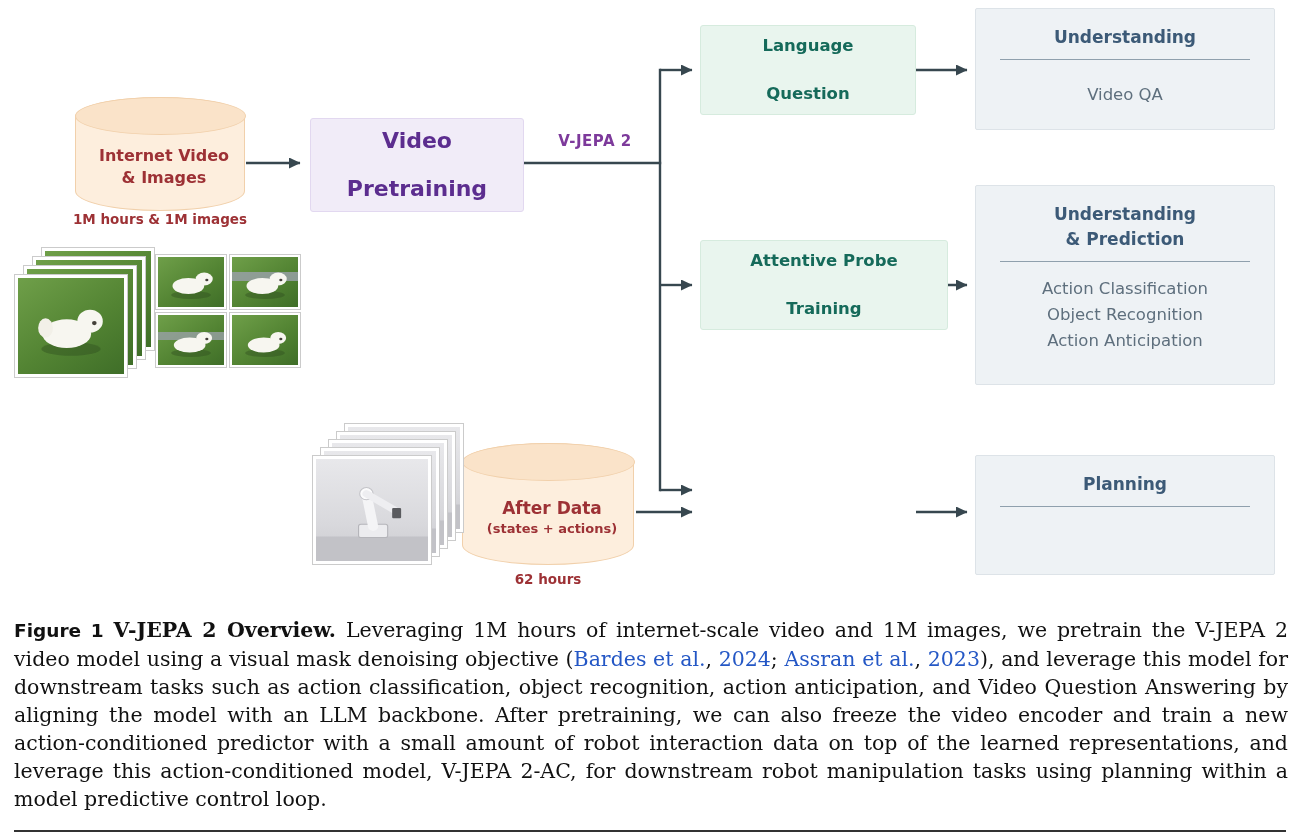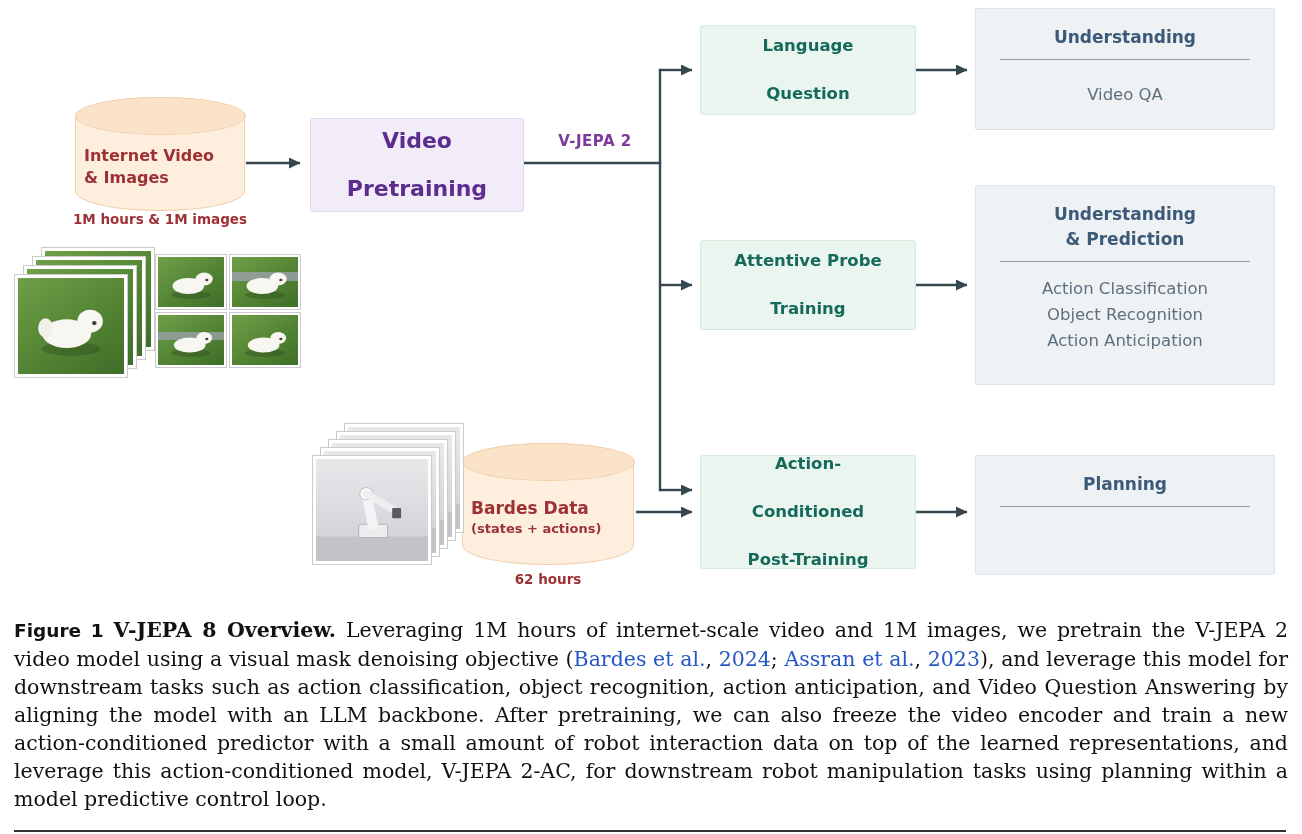--- a/index.html
+++ b/index.html
@@ -8,21 +8,21 @@
   .page { position: relative; width: 1302px; height: 834px; background: #fff; overflow: hidden; }
 
   .diagram { position: absolute; left: 0; top: 0; width: 1302px; height: 605px; }
   .arrows { position: absolute; left: 0; top: 0; }
 
   
   .cyl { position: absolute; background: #fdeedd; border: 1.5px solid #f1d0ab; border-radius: 50% / 20px; }
   .cyl-lid { position: absolute; left: -1.5px; top: -1.5px; right: -1.5px; height: 38px;
              border-radius: 50%; background: #fae3c9; border: 1.5px solid #f1d0ab; }
   .cyl-label { position: absolute; left: 0; right: 0; top: 34px; bottom: 8px;
-               display: flex; flex-direction: column; align-items: flex-start; justify-content: center;
+               display: flex; flex-direction: column; align-items: center; justify-content: center;
                color: #9d3135; font-weight: bold; text-align: center; padding-left: 8px; }
   .cyl-label .l1 { font-size: 16px; line-height: 22px; display: block; }
   .cyl-label .l2 { font-size: 16px; line-height: 22px; display: block; }
   .cyl-label .small { font-size: 13px; line-height: 19px; display: block; }
   .subnote { position: absolute; text-align: center; color: #9d3135; font-weight: bold; font-size: 13.5px; }
 
   
   .procbox { position: absolute; display: flex; flex-direction: column; align-items: center; justify-content: center;
              text-align: center; border-radius: 3px; gap: 24px; }
   .pretrain { background: #f1ecf8; border: 1px solid #e2d8f0; color: #5c2d8f; font-weight: bold;
@@ -193,28 +193,23 @@
       <span>Video</span>
       <span>Pretraining</span>
     </div>
 
     <div class="vjepa-tag" style="left:535px; top:132px; width:120px">V-JEPA 2</div>
 
     <div class="procbox stage" style="left:700px; top:25px; width:216px; height:90px">
       <span>Language</span>
       <span>Question</span>
     </div>
-    <div class="procbox stage" style="left:700px; top:240px; width:216px; height:90px">
+    <div class="procbox stage" style="left:700px; top:240px; width:248px; height:90px">
       <span>Attentive Probe</span>
       <span>Training</span>
-    </div>
-    <div class="procbox stage" style="left:700px; top:455px; width:216px; height:114px">
-      <span>Action-</span>
-      <span>Conditioned</span>
-      <span>Post-Training</span>
     </div>
 
     <div class="outcome" style="left:975px; top:8px; width:300px; height:122px">
       <div class="out-header">
         <span>Understanding</span>
       </div>
       <div class="out-rule"></div>
       <div class="out-items">
         <span>Video QA</span>
       </div>
@@ -299,28 +294,28 @@
             <line x1="45" y1="34" x2="70" y2="50" stroke="#eeeef1" stroke-width="7" stroke-linecap="round"></line>
             <rect x="68" y="48" width="8" height="10" rx="1" fill="#5a5b5f"></rect>
           </svg>
         </div>
       </div>
     </div>
 
     <div class="cyl" style="left:462px; top:443px; width:172px; height:122px">
       <div class="cyl-lid"></div>
       <div class="cyl-label" style="top:36px; bottom:10px">
-        <span class="l1" style="font-size:17px">Bardes Data</span>
+        <span class="l1" style="font-size:17px">After Data</span>
         <span class="small">(states + actions)</span>
       </div>
     </div>
     <div class="subnote" style="left:462px; top:571px; width:172px">62 hours</div>
 
   </div>
 
   <p class="caption">
     <span class="cap-label">Figure 1</span>
-    <span class="cap-title">V-JEPA 8 Overview.</span>
+    <span class="cap-title">V-JEPA 2 Overview.</span>
     <span>Leveraging 1M hours of internet-scale video and 1M images, we pretrain the V-JEPA 2 video model using a visual mask denoising objective (</span><a class="cite" href="#">Bardes et al.</a><span>, </span><a class="cite" href="#">2024</a><span>; </span><a class="cite" href="#">Assran et al.</a><span>, </span><a class="cite" href="#">2023</a><span>), and leverage this model for downstream tasks such as action classification, object recognition, action anticipation, and Video Question Answering by aligning the model with an LLM backbone. After pretraining, we can also freeze the video encoder and train a new action-conditioned predictor with a small amount of robot interaction data on top of the learned representations, and leverage this action-conditioned model, V-JEPA 2-AC, for downstream robot manipulation tasks using planning within a model predictive control loop.</span>
   </p>
 
   <div class="bottom-rule"></div>
 </div>
 
 </body></html>

